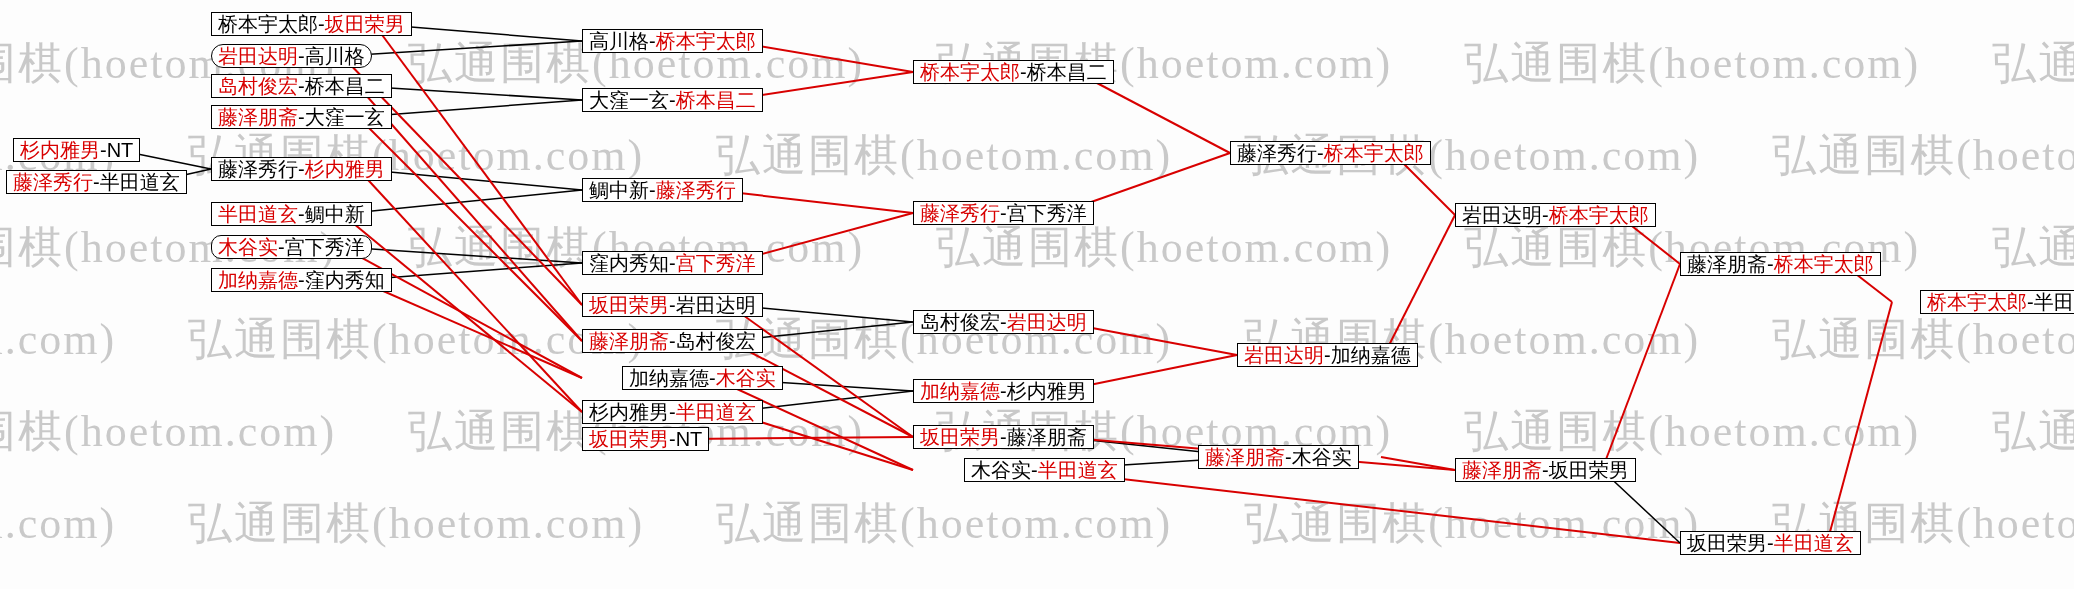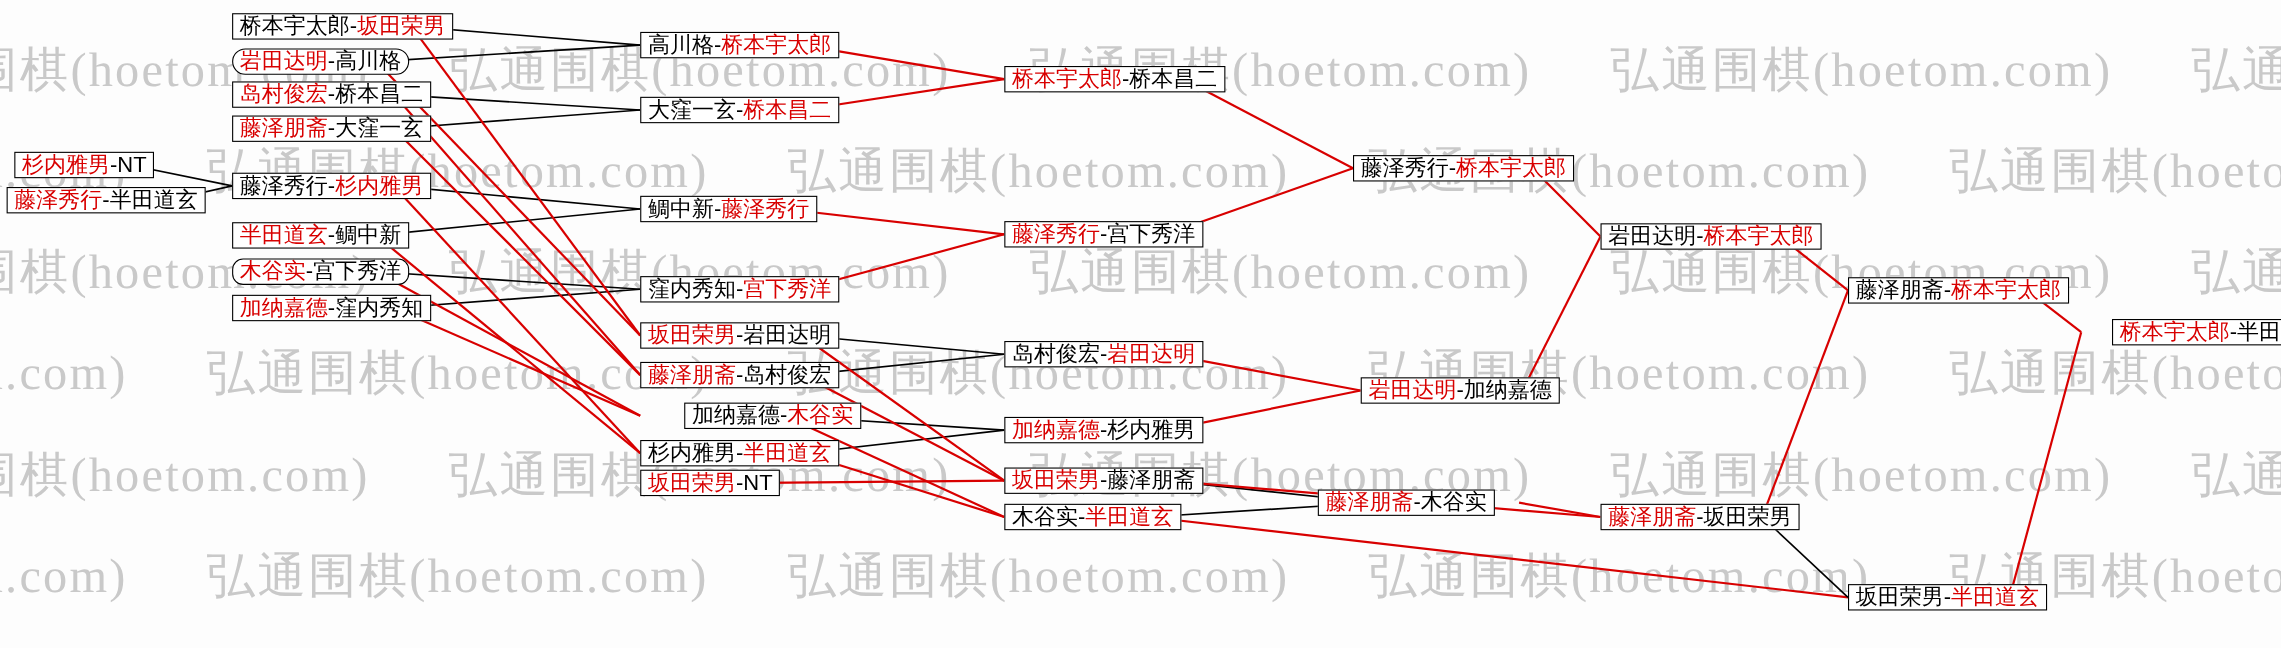--- a/index.html
+++ b/index.html
@@ -117,21 +117,21 @@
       <div class="match-box" style="left: 582px; top: 293px;"><span class="red">坂田荣男</span><span>-</span><span>岩田达明</span></div>
       <div class="match-box" style="left: 582px; top: 329px;"><span class="red">藤泽朋斋</span><span>-</span><span>岛村俊宏</span></div>
       <div class="match-box" style="left: 582px; top: 366px; margin-left: 40px;"><span>加纳嘉德</span><span>-</span><span class="red">木谷实</span></div>
       <div class="match-box" style="left: 582px; top: 400px;"><span>杉内雅男</span><span>-</span><span class="red">半田道玄</span></div>
       <div class="match-box" style="left: 582px; top: 427px;"><span class="red">坂田荣男</span><span>-</span><span>NT</span></div>
       <div class="match-box" style="left: 913px; top: 60px;"><span class="red">桥本宇太郎</span><span>-</span><span>桥本昌二</span></div>
       <div class="match-box" style="left: 913px; top: 201px;"><span class="red">藤泽秀行</span><span>-</span><span>宫下秀洋</span></div>
       <div class="match-box" style="left: 913px; top: 310px;"><span>岛村俊宏</span><span>-</span><span class="red">岩田达明</span></div>
       <div class="match-box" style="left: 913px; top: 379px;"><span class="red">加纳嘉德</span><span>-</span><span>杉内雅男</span></div>
       <div class="match-box" style="left: 913px; top: 425px;"><span class="red">坂田荣男</span><span>-</span><span>藤泽朋斋</span></div>
-      <div class="match-box" style="left: 913px; top: 458px;"><span>木谷实</span><span>-</span><span class="red">半田道玄</span></div>
+      <div class="match-box" style="left: 964px; top: 458px;"><span>木谷实</span><span>-</span><span class="red">半田道玄</span></div>
       <div class="match-box" style="left: 1230px; top: 141px;"><span>藤泽秀行</span><span>-</span><span class="red">桥本宇太郎</span></div>
       <div class="match-box" style="left: 1237px; top: 343px;"><span class="red">岩田达明</span><span>-</span><span>加纳嘉德</span></div>
       <div class="match-box" style="left: 1198px; top: 445px;"><span class="red">藤泽朋斋</span><span>-</span><span>木谷实</span></div>
       <div class="match-box" style="left: 1455px; top: 203px;"><span>岩田达明</span><span>-</span><span class="red">桥本宇太郎</span></div>
       <div class="match-box" style="left: 1455px; top: 458px;"><span class="red">藤泽朋斋</span><span>-</span><span>坂田荣男</span></div>
       <div class="match-box" style="left: 1680px; top: 252px;"><span>藤泽朋斋</span><span>-</span><span class="red">桥本宇太郎</span></div>
       <div class="match-box" style="left: 1680px; top: 531px;"><span>坂田荣男</span><span>-</span><span class="red">半田道玄</span></div>
       <div class="match-box" style="left: 1892px; top: 290px; margin-left: 28px;"><span class="red">桥本宇太郎</span><span>-</span><span>半田道玄</span></div>
     </div>
 </div>

